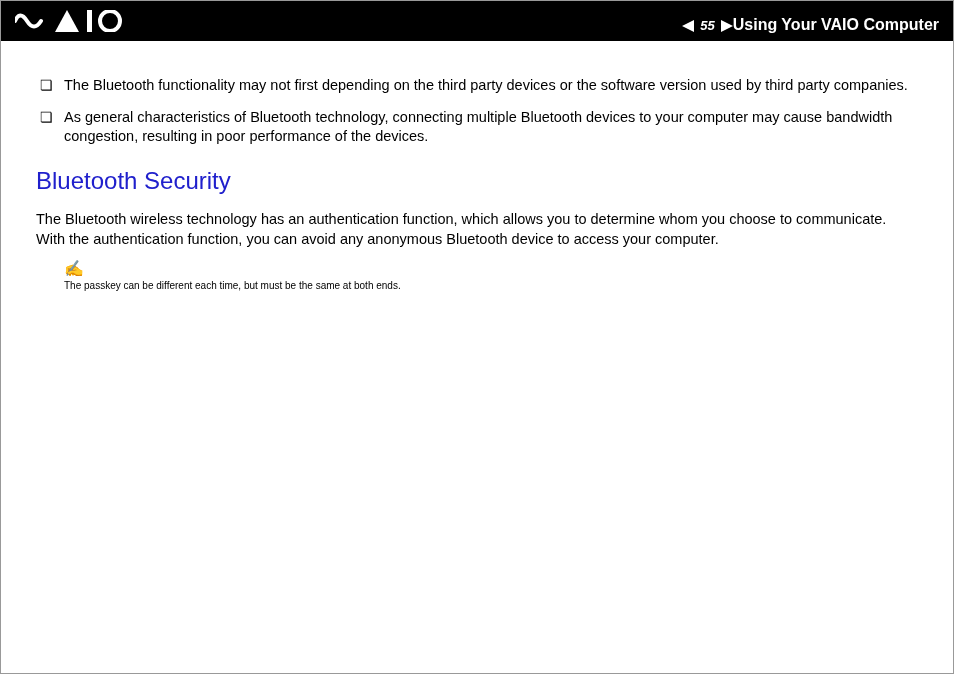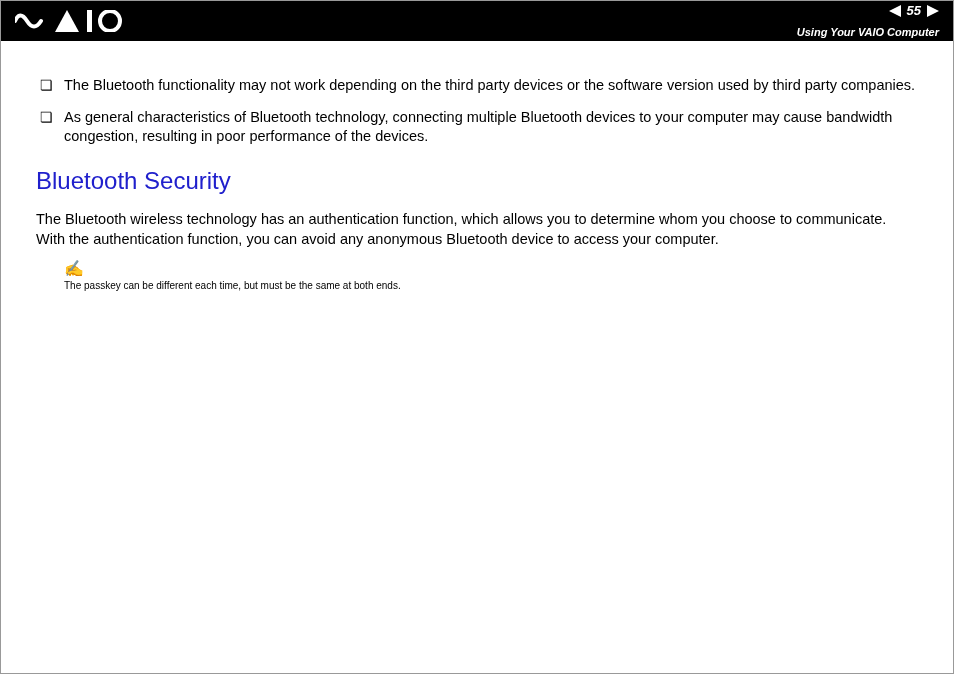--- a/index.html
+++ b/index.html
@@ -29,21 +29,21 @@
     justify-content: space-between;
     padding: 0 14px 0 14px;
   }
   .logo {
     display: flex;
     align-items: center;
   }
   .logo svg { display: block; }
   .header-right {
     display: flex;
-    flex-direction: column;
+    flex-direction: row;
     align-items: flex-end;
     justify-content: center;
     line-height: 1.1;
   }
   .page-nav {
     display: flex;
     align-items: center;
     gap: 4px;
   }
   .nv-arrow {
@@ -60,24 +60,23 @@
     border-bottom: 6px solid transparent;
     border-left: 12px solid #fff;
   }
   .pg-num {
     font-style: italic;
     font-weight: bold;
     font-size: 13px;
     padding: 0 2px;
   }
   .section-title {
-    font-size: 11px;
+    font-size: 16px;
     font-weight: bold;
     margin-top: 7px;
-    font-style: italic;
   }
   
   .content {
     padding: 35px 35px 0 35px;
     font-size: 14.5px;
     line-height: 1.35;
   }
   ul.bullets {
     list-style: none;
     padding: 0;
@@ -143,21 +142,21 @@
         <span class="pg-num">55</span>
         <span class="nv-arrow right"></span>
       </div>
       <div class="section-title">Using Your VAIO Computer</div>
     </div>
   </div>
 
   <div class="content">
 
     <ul class="bullets">
-      <li><span>The Bluetooth functionality may not work depending on the third party devices or the software version used by third party companies.</span></li>
+      <li><span>The Bluetooth functionality may not first depending on the third party devices or the software version used by third party companies.</span></li>
       <li><span>As general characteristics of Bluetooth technology, connecting multiple Bluetooth devices to your computer may cause bandwidth congestion, resulting in poor performance of the devices.</span></li>
     </ul>
 
     <h2 class="blue">Bluetooth Security</h2>
 
     <p class="body">The Bluetooth wireless technology has an authentication function, which allows you to determine whom you choose to communicate. With the authentication function, you can avoid any anonymous Bluetooth device to access your computer.</p>
 
     <div class="note-block">
       <span class="note-icon">✍</span>
       <div class="note-line">The passkey can be different each time, but must be the same at both ends.</div>

